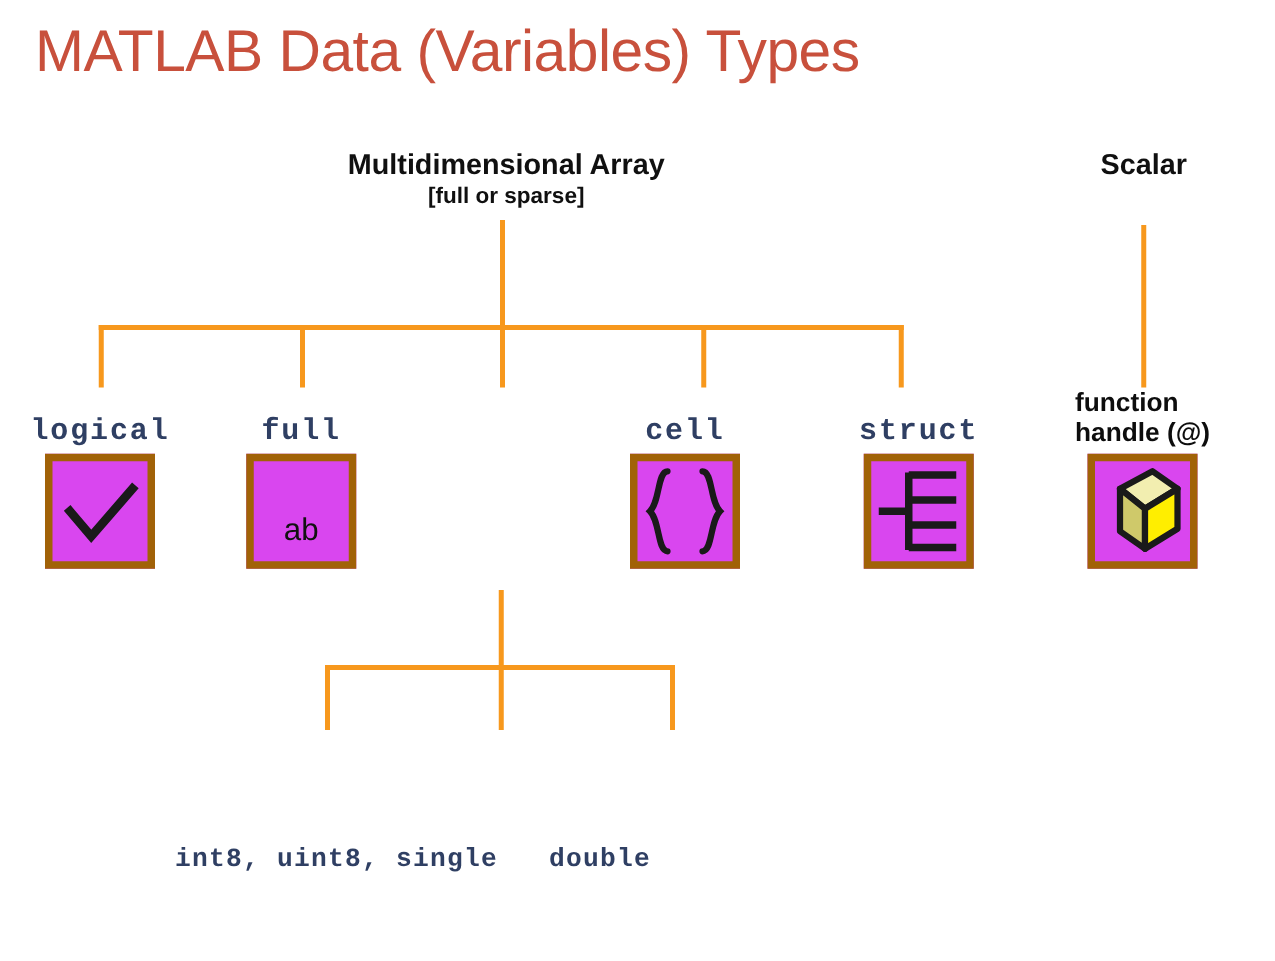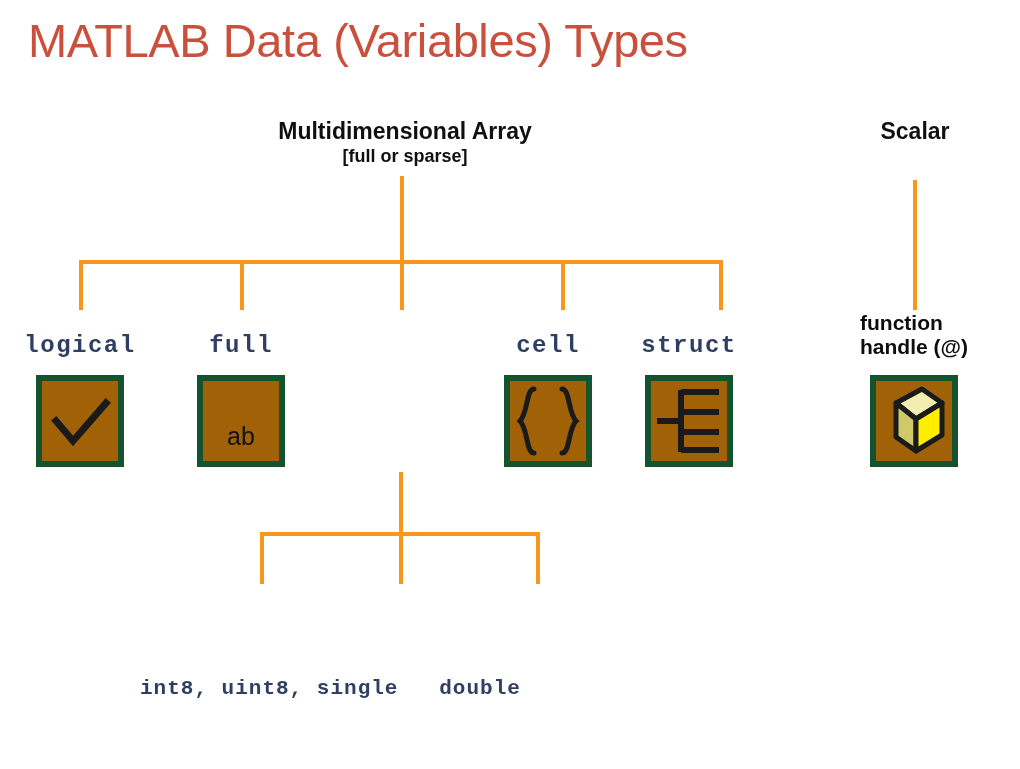--- a/index.html
+++ b/index.html
@@ -120,23 +120,23 @@
   .type-label.tall {
     height: 52px;
     align-items: flex-end;
   }
 
   
   .icon-box {
     position: relative;
     width: 88px;
     height: 92px;
-    margin: 14px auto 0 auto;
-    background: #a16207;
-    border: 6px solid #14532d;
+    margin: 2px auto 0 auto;
+    background: #d946ef;
+    border: 6px solid #a16207;
     box-sizing: border-box;
   }
   .icon-box svg { display: block; }
 
   .box-text {
     position: absolute;
     left: 0;
     right: 0;
     bottom: 10px;
     text-align: center;
@@ -220,21 +220,21 @@
       <div class="icon-box">
         <span>
           <svg width="76" height="80" viewBox="0 0 76 80">
             <path d="M24 8 C16 8 18 32 10 40 C18 48 16 72 24 72" fill="none" stroke="#1a1a1a" stroke-width="5" stroke-linecap="round"></path>
             <path d="M52 8 C60 8 58 32 66 40 C58 48 60 72 52 72" fill="none" stroke="#1a1a1a" stroke-width="5" stroke-linecap="round"></path>
           </svg>
         </span>
       </div>
     </div>
 
-    <div class="type-col" style="left:609px;">
+    <div class="type-col" style="left:655px;">
       <div class="type-label">
         <span class="mono">struct</span>
       </div>
       <div class="icon-box">
         <span>
           <svg width="76" height="80" viewBox="0 0 76 80">
             <line x1="6" y1="40" x2="30" y2="40" stroke="#1a1a1a" stroke-width="6"></line>
             <line x1="30" y1="9" x2="30" y2="71" stroke="#1a1a1a" stroke-width="6"></line>
             <line x1="30" y1="11" x2="68" y2="11" stroke="#1a1a1a" stroke-width="6"></line>
             <line x1="30" y1="31" x2="68" y2="31" stroke="#1a1a1a" stroke-width="6"></line>

